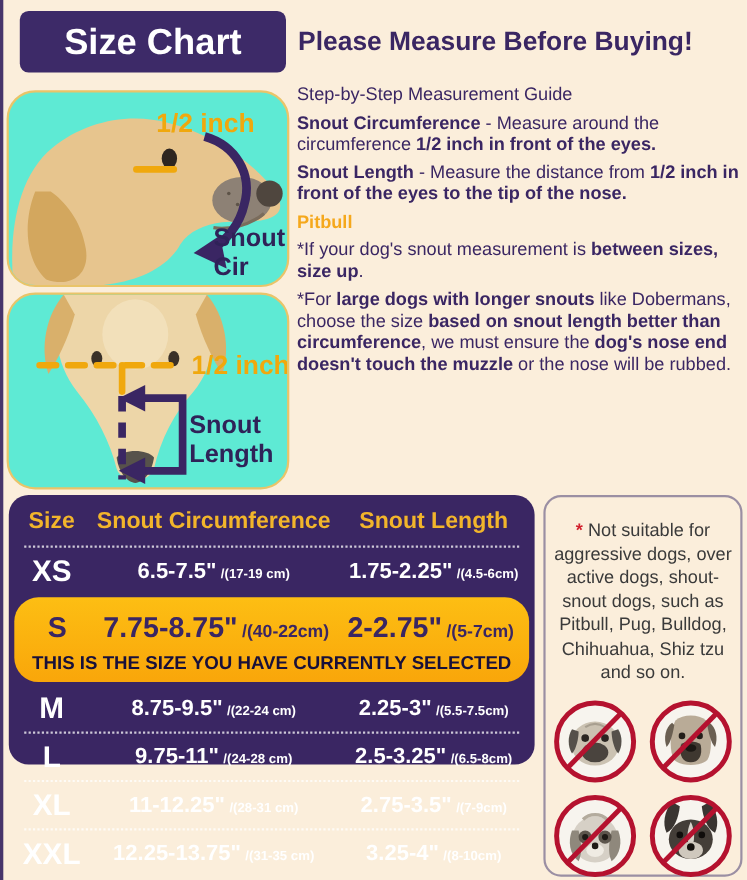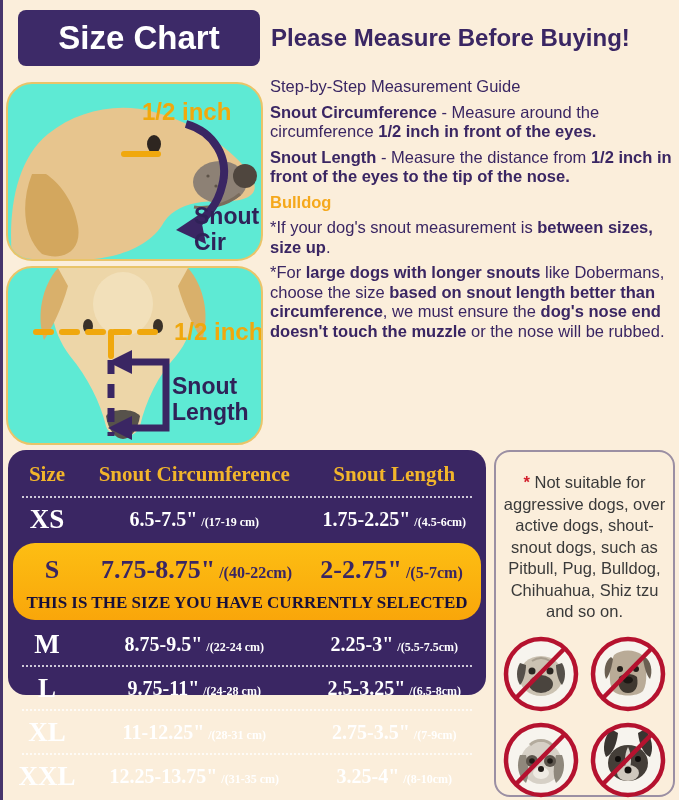--- a/index.html
+++ b/index.html
@@ -25,21 +25,21 @@
   .purple-text { font-weight:bold; font-size:23px; fill:#2F2258; }
 
   
   .guide { position:absolute; left:270px; top:77px; width:406px; font-size:16.5px; line-height:19.5px; color:#3A2663; }
   .guide p { margin:0 0 6px 0; }
   .b { font-weight:bold; }
   .reminder-label { color:#F5A81C; font-weight:bold; }
 
   
   .size-table { position:absolute; left:8px; top:450px; width:478px; height:245px; background:#3A2663;
-    border-radius:18px; color:#FFFFFF; padding-top:2px;font-family:Liberation Serif, serif; }
+    border-radius:18px; color:#FFFFFF; padding-top:2px; }
   .t-head { display:flex; align-items:center; height:44px; }
   .t-head span { color:#F2B52B; font-weight:bold; font-size:21px; }
   .c-size { width:78px; text-align:center; }
   .c-circ { flex:1.18; display:flex; justify-content:center; align-items:baseline; gap:4px; }
   .c-len  { flex:1;    display:flex; justify-content:center; align-items:baseline; gap:4px; }
   .t-head .c-circ, .t-head .c-len { display:block; text-align:center; }
   .sep { border-top:2px dotted rgba(255,255,255,0.75); margin:0 14px; height:0; }
   .t-row { display:flex; align-items:center; height:42px; }
   .t-row .c-size { font-size:27px; font-weight:bold; }
   .main { font-size:20px; font-weight:bold; }
@@ -118,21 +118,21 @@
       </g>
       <text x="164" y="126" class="purple-text">Snout</text>
       <text x="164" y="152" class="purple-text">Length</text>
     </svg>
   </div>
 
   <div class="guide">
     <p class="intro">Step-by-Step Measurement Guide</p>
     <p><span class="b">Snout Circumference</span><span> - Measure around the circumference </span><span class="b">1/2 inch in front of the eyes.</span></p>
     <p><span class="b">Snout Length</span><span> - Measure the distance from </span><span class="b">1/2 inch in front of the eyes to the tip of the nose.</span></p>
-    <p class="reminder-label">Bulldog</p>
+    <p class="reminder-label">Pitbull</p>
     <p><span>*If your dog's snout measurement is </span><span class="b">between sizes, size up</span><span>.</span></p>
     <p><span>*For </span><span class="b">large dogs with longer snouts</span><span> like Dobermans, choose the size </span><span class="b">based on snout length better than circumference</span><span>, we must ensure the </span><span class="b">dog's nose end doesn't touch the muzzle</span><span> or the nose will be rubbed.</span></p>
   </div>
 
   <div class="size-table">
     <div class="t-head">
       <span class="c-size">Size</span>
       <span class="c-circ">Snout Circumference</span>
       <span class="c-len">Snout Length</span>
     </div>

